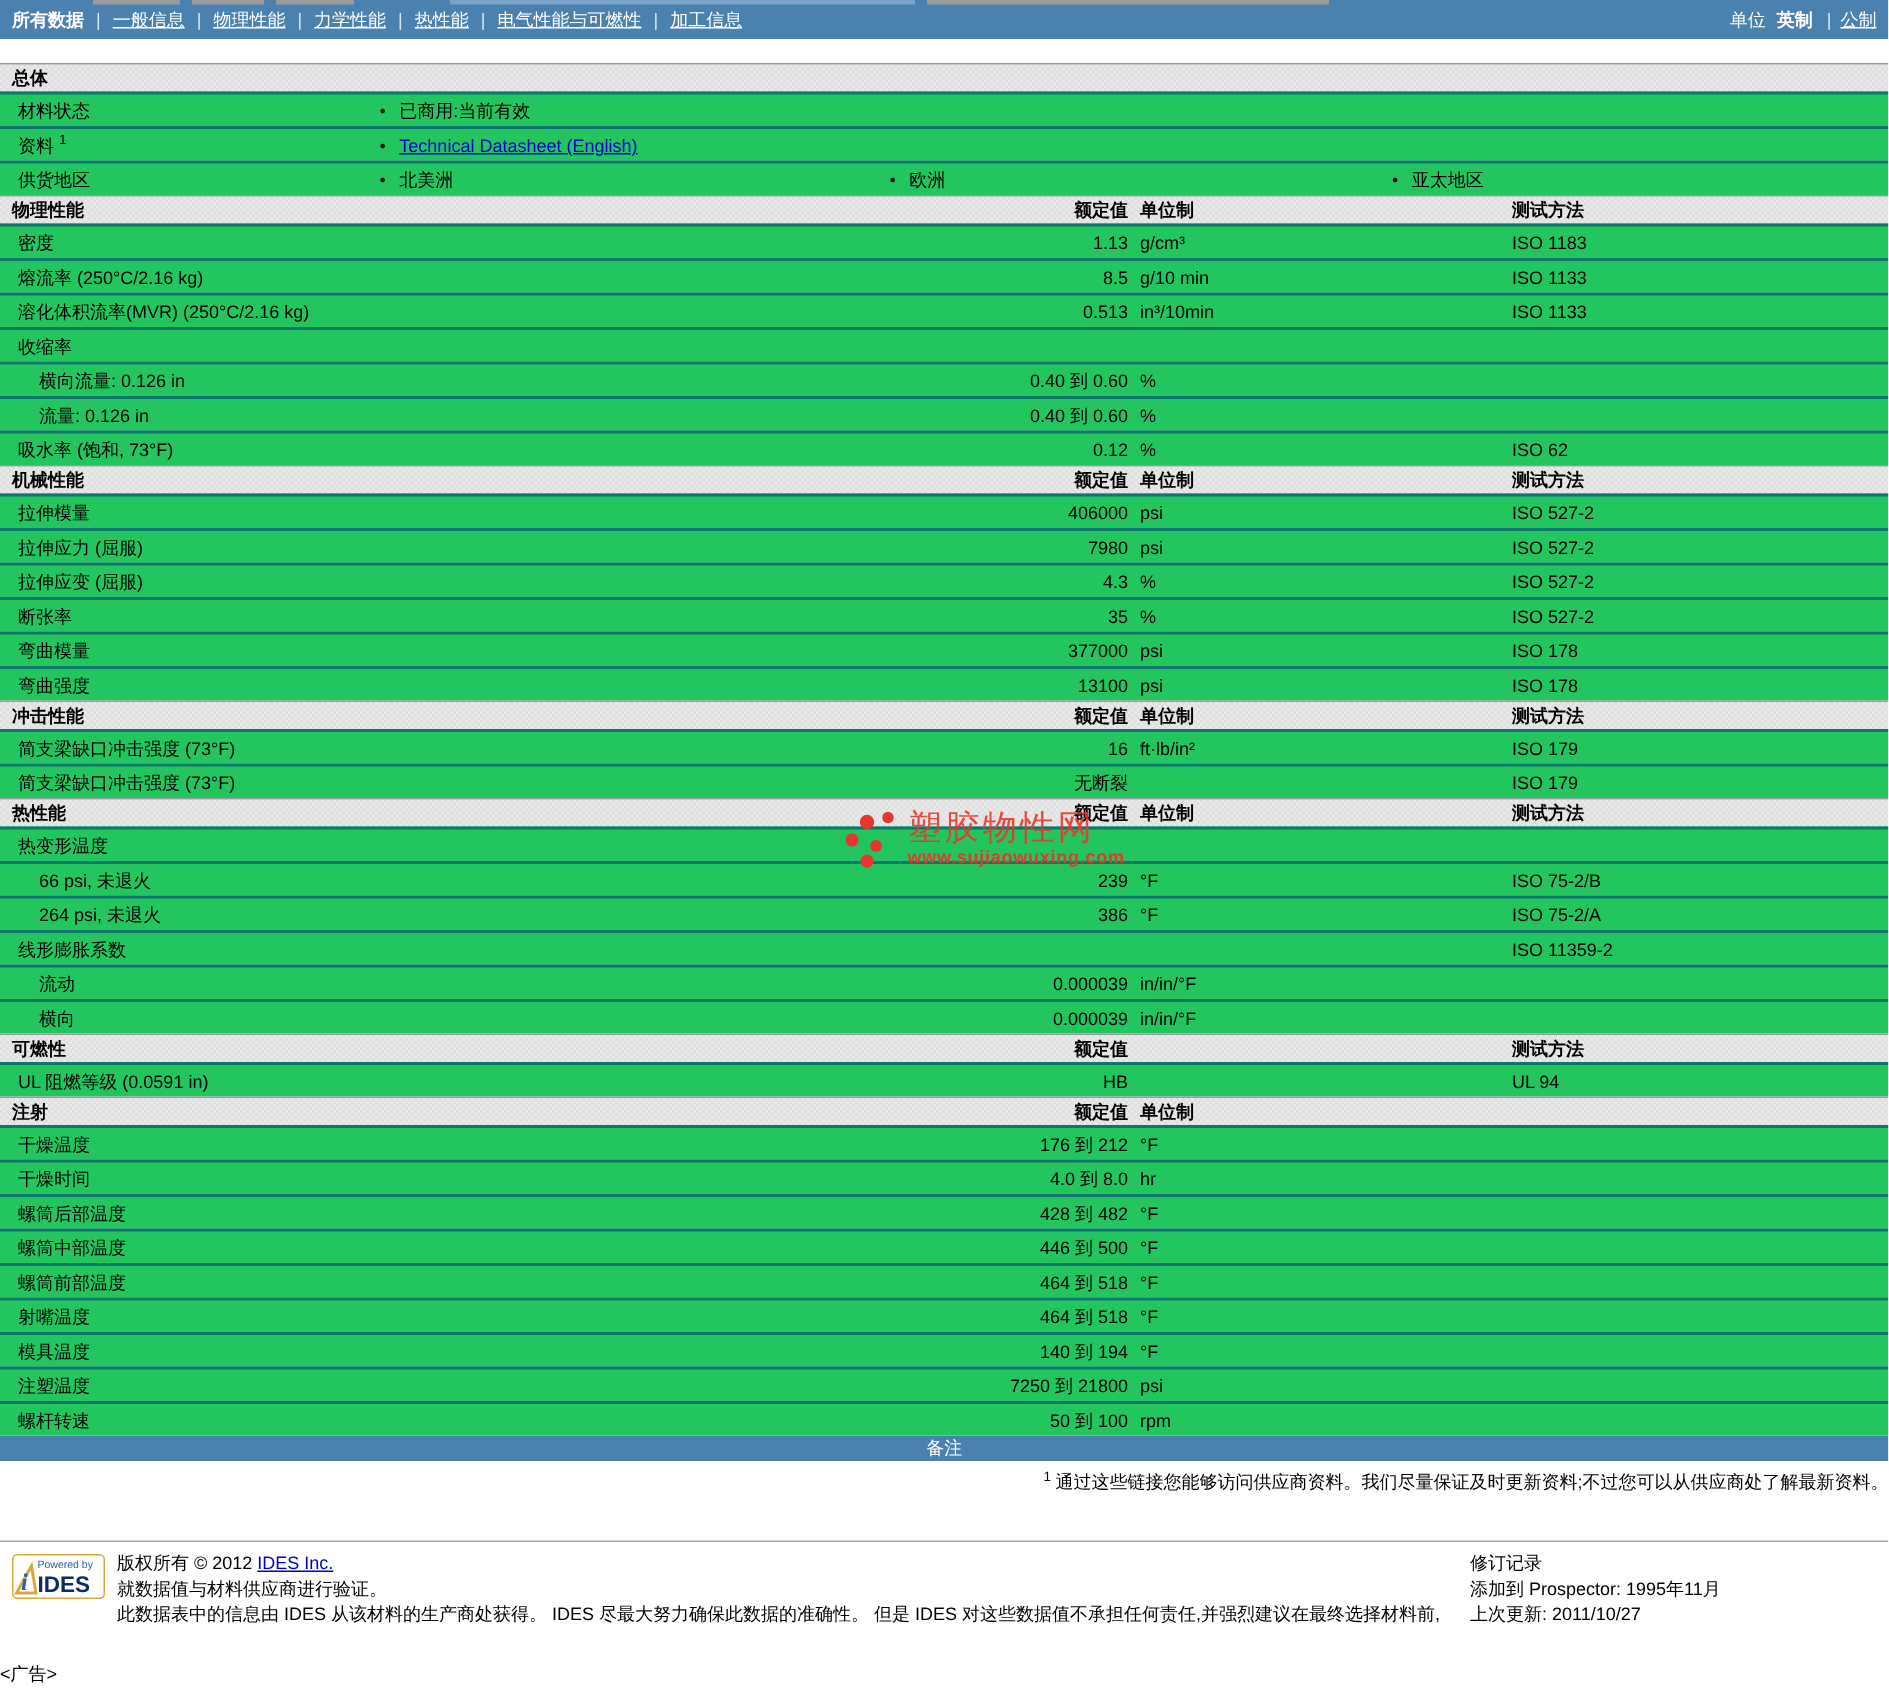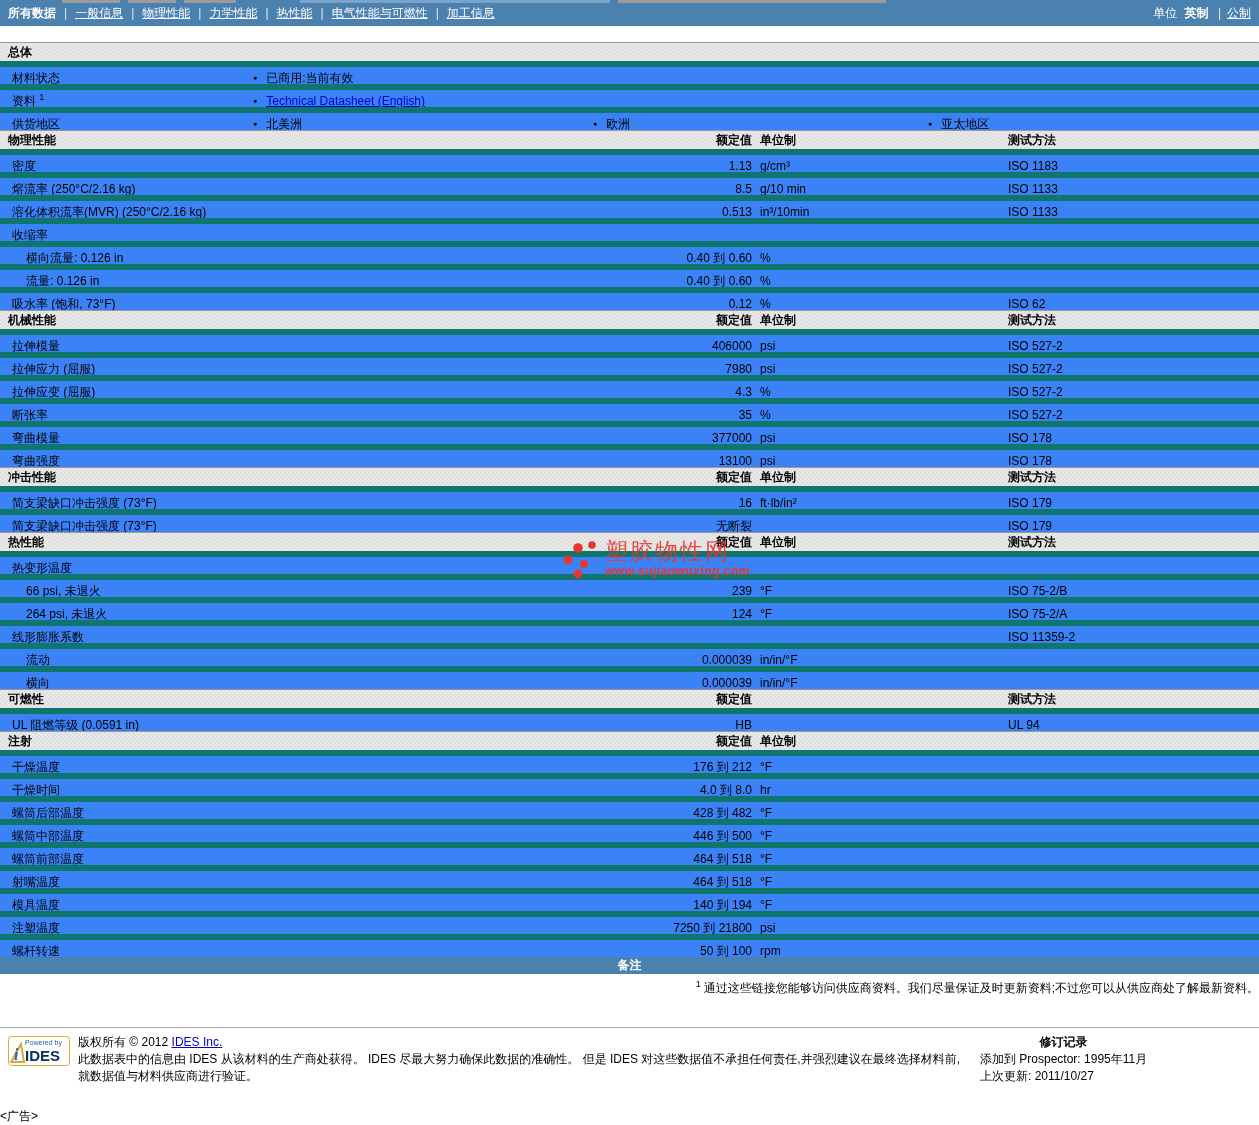--- a/index.html
+++ b/index.html
@@ -20,47 +20,47 @@
   .nav-right .plain { color:#fff; margin-right:4px; }
   .nav-right .cur { color:#fff; font-weight:bold; }
   .nav-right a { color:#fff; text-decoration:underline; margin-left:4px;font-family:Liberation Mono, monospace; }
   .nav-right .nav-sep { margin:0 2px 0 6px; }
 
   
   #sections { margin-top:16px; }
   .sec-header { position:relative; height:19px; line-height:18px; border-top:1px solid #999;
     background:repeating-conic-gradient(#e9e9e9 0% 25%, #dfdfdf 0% 50%) 0 0/4px 4px; }
   .sec-title { position:absolute; left:8px; font-weight:bold; }
-  .row { position:relative; height:23px; line-height:22px; border-top:6px solid #0f766e; background:#3b82f6; }
+  .row { position:relative; height:23px; line-height:22px; border-top:2px solid #0f766e; background:#22c55e; }
   .row:first-of-type { border-top:none; }
   .cell-label { position:absolute; left:12px; white-space:nowrap; }
   .ind1 .cell-label { left:26px; }
   .cell-value { position:absolute; left:420px; width:332px; text-align:right; white-space:nowrap; }
   .cell-unit { position:absolute; left:760px; white-space:nowrap; }
   .cell-method { position:absolute; left:1008px; white-space:nowrap; }
   .sec-header .cell-value, .sec-header .cell-unit, .sec-header .cell-method { font-weight:bold; }
   .bullet-item { position:absolute; white-space:nowrap; }
   .bullet-item .bdot { font-size:11px; margin-right:9px; }
   .bullet-item.pos0 { left:253px; } .bullet-item.pos1 { left:593px; } .bullet-item.pos2 { left:928px; }
   a.datalink { color:#0000cc; text-decoration:underline; }
   sup { font-size:9px; vertical-align:super; line-height:0; }
 
   
-  .remark-bar { height:17px; line-height:16px; background:#4b81af; color:#fff; font-weight:bold; text-align:center; }
+  .remark-bar { height:17px; line-height:16px; background:#4b81af; color:#fff; font-weight:normal; text-align:center; }
   .note-line { padding:6px 0 0 8px;text-align:right; }
   .note-line sup { margin-right:3px; }
 
   
   .footer-sep { margin-top:30px; border-top:1px solid #aaa; }
   .footer { position:relative; height:66px; }
   .logo-box { position:absolute; left:8px; top:8px; }
   .copyright { position:absolute; left:78px; top:6px; line-height:17px; }
   .copyright .line { white-space:nowrap; }
   .revision { position:absolute; left:980px; top:6px; line-height:17px; }
-  .revision .rev-title { font-weight:bold;text-align:center; }
+  .revision .rev-title { font-weight:normal; }
   .ad-line { text-align:left; margin-top:14px; }
 
   
   .watermark { position:absolute; left:556px; top:538px; display:flex; align-items:flex-start; pointer-events:none; }
   .wm-text { margin-left:5px; }
   .wm-title { color:#e8362e; font-weight:normal; font-size:23px; letter-spacing:2px; line-height:26px; opacity:.88; }
   .wm-url { color:#e8362e; font-weight:bold; font-size:12px; letter-spacing:.5px; }
 </style>
 </head>
 <body>
@@ -222,21 +222,21 @@
           <span class="cell-label">热变形温度</span>
         </div>
         <div class="row ind1">
           <span class="cell-label">66 psi, 未退火</span>
           <span class="cell-value">239</span>
           <span class="cell-unit">°F</span>
           <span class="cell-method">ISO 75-2/B</span>
         </div>
         <div class="row ind1">
           <span class="cell-label">264 psi, 未退火</span>
-          <span class="cell-value">124</span>
+          <span class="cell-value">386</span>
           <span class="cell-unit">°F</span>
           <span class="cell-method">ISO 75-2/A</span>
         </div>
         <div class="row">
           <span class="cell-label">线形膨胀系数</span>
           <span class="cell-method">ISO 11359-2</span>
         </div>
         <div class="row ind1">
           <span class="cell-label">流动</span>
           <span class="cell-value">0.000039</span>
@@ -324,22 +324,22 @@
       <svg width="62" height="30" viewBox="0 0 62 30">
         <rect x="0.5" y="0.5" width="61" height="29" rx="3" fill="#ffffff" stroke="#d9a93c"></rect>
         <polygon points="3,26 13,8 16,26" fill="none" stroke="#d9a93c" stroke-width="2"></polygon>
         <text x="6" y="24" font-size="16" font-style="italic" font-weight="bold" fill="#2b62a5" font-family="Liberation Serif, serif">i</text>
         <text x="17" y="9" font-size="7" fill="#2b62a5" font-family="Liberation Sans, sans-serif">Powered by</text>
         <text x="17" y="25" font-size="15" font-weight="bold" fill="#0c2d60" font-family="Liberation Sans, sans-serif">IDES</text>
       </svg>
     </div>
     <div class="copyright">
       <div class="line"><span>版权所有  © 2012 </span><a href="#" class="datalink">IDES Inc.</a></div>
+      <div class="line">就数据值与材料供应商进行验证。</div>
       <div class="line">此数据表中的信息由 IDES 从该材料的生产商处获得。 IDES 尽最大努力确保此数据的准确性。 但是 IDES 对这些数据值不承担任何责任,并强烈建议在最终选择材料前,</div>
-      <div class="line">就数据值与材料供应商进行验证。</div>
     </div>
     <div class="revision">
       <div class="rev-title">修订记录</div>
       <div><span>添加到 Prospector:</span> <span>1995年11月</span></div>
       <div><span>上次更新:</span> <span>2011/10/27</span></div>
     </div>
   </div>
 
   <div class="ad-line">&lt;广告&gt;</div>
 

